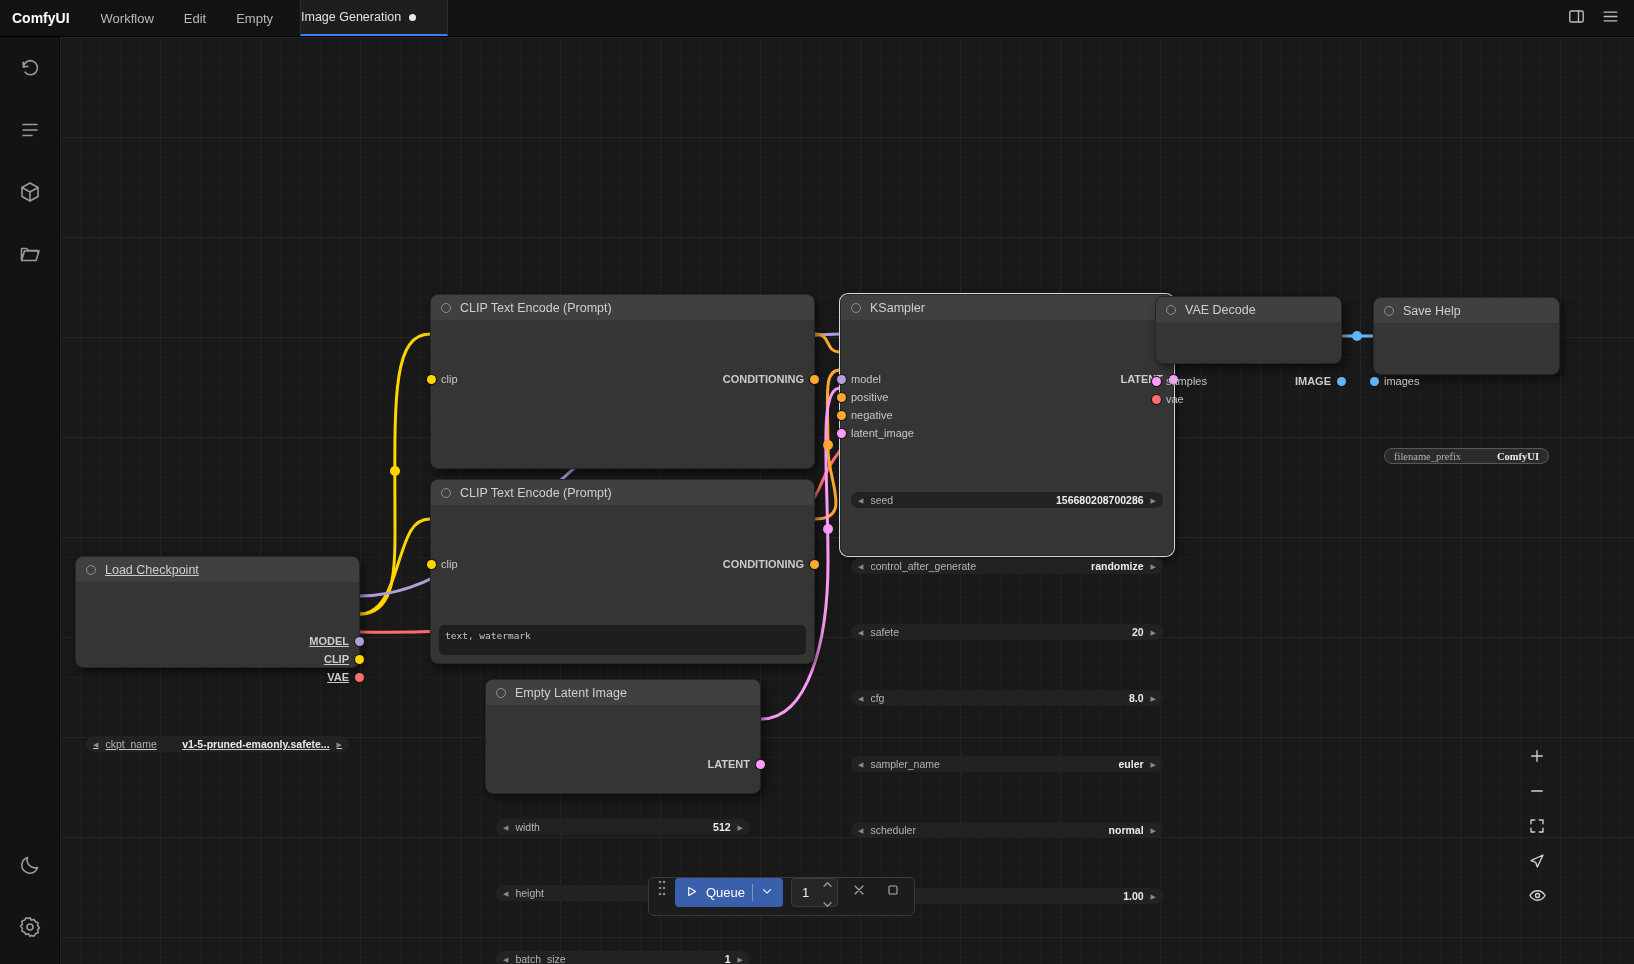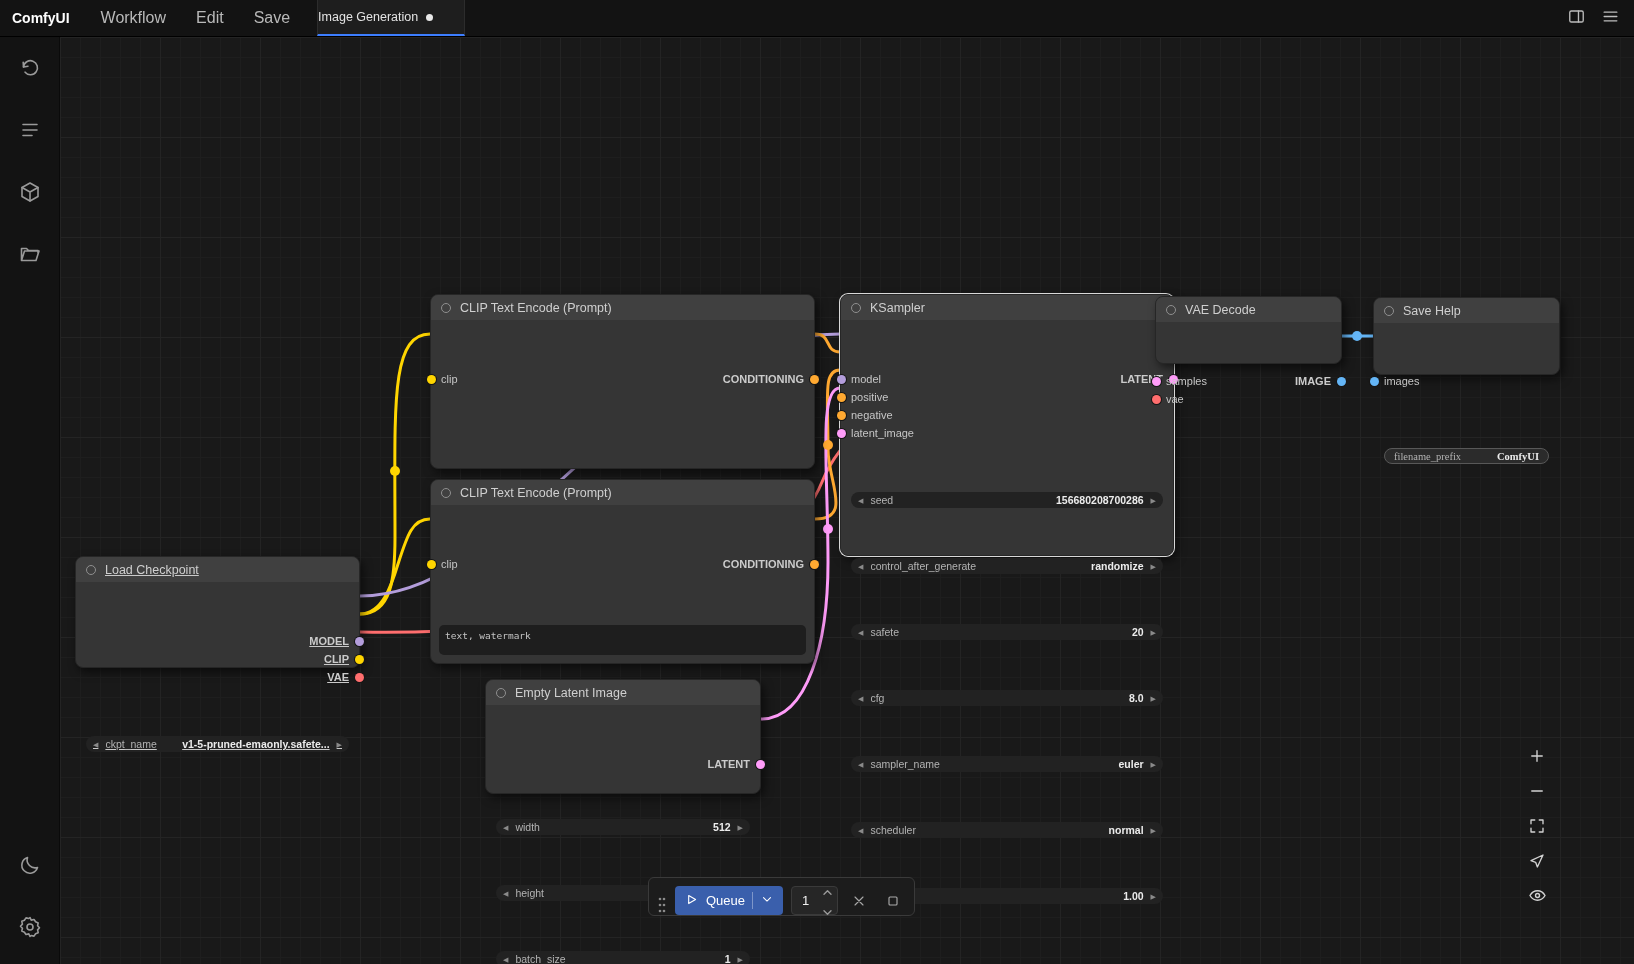--- a/index.html
+++ b/index.html
@@ -3,21 +3,21 @@
 <meta charset="utf-8">
 <style>
   * { box-sizing: border-box; margin: 0; padding: 0; }
   html,body { width:1634px; height:964px; overflow:hidden; background:#131313;
     font-family:"Liberation Sans","DejaVu Sans",sans-serif; }
 
   
   .topbar { position:absolute; left:0; top:0; width:1634px; height:37px;
     background:#131313; display:flex; align-items:stretch; border-bottom:1px solid #000; z-index:50; }
   .logo { color:#fff; font-weight:700; font-size:14px; display:flex; align-items:center; padding:0 16px 0 12px; }
-  .menu-item { color:#b9b9b9; font-size:16px; display:flex; align-items:center; padding:4px 15px; cursor:pointer; }
+  .menu-item { color:#b9b9b9; font-size:13px; display:flex; align-items:center; padding:4px 15px; cursor:pointer; }
   .tab { margin-left:12px; width:148px; background:#1e1e1e; border-left:1px solid #2c2c2c; border-right:1px solid #2c2c2c;
     display:flex; align-items:center; justify-content:flex-start; gap:8px; color:#e3e3e3; font-size:12.5px;
     border-bottom:2px solid; position:relative; }
   .tab-dot { width:7px; height:7px; border-radius:50%; background:#e8e8e8; }
   .topbar-right { margin-left:auto; display:flex; align-items:center; gap:6px; padding-right:10px; }
   .icon-btn { width:28px; height:28px; display:flex; align-items:center; justify-content:center;
     color:#bdbdbd; border-radius:4px; cursor:pointer; background:transparent; border:none; }
   .icon-btn svg { stroke:#bdbdbd; fill:none; stroke-width:1.7; stroke-linecap:round; stroke-linejoin:round; }
 
   
@@ -63,21 +63,21 @@
   .widget .w-value { margin-left:auto; margin-right:7px; color:#ececec; font-weight:700; }
   .widget.no-arrows { background:#2b2b2b; border:1px solid #585858; }
   .widget.no-arrows .w-value { margin-right:2px; }
   .node-text { flex:1; background:#1e1e1e; border-radius:5px; margin:8px 8px 8px; padding:5px 6px;
     font-family:"DejaVu Sans Mono","Liberation Mono",monospace; font-size:9.5px; color:#c4c4c4; line-height:1.35;
     overflow:hidden; white-space:pre-wrap; cursor:text; }
 
   
   .queue-bar { position:absolute; left:648px; top:877px; height:39px; z-index:60;
     background:#1c1c1c; border:1px solid #3a3a3a; border-radius:6px;
-    display:flex; align-items:flex-end; padding:0 8px; gap:8px; }
+    display:flex; align-items:flex-start; padding:0 8px; gap:8px; }
   .drag-handle { display:flex; align-items:center; color:#777; cursor:grab; }
   .queue-button { height:29px; border:none; border-radius:4px; color:#fff; font-size:13px;
     display:flex; align-items:center; gap:7px; padding:0 9px; cursor:pointer; }
   .queue-button svg { stroke:#fff; fill:none; stroke-width:1.8; stroke-linejoin:round; stroke-linecap:round; }
   .queue-divider { width:1px; height:17px; background:rgba(255,255,255,.35); }
   .batch { height:29px; background:#262626; border:1px solid #3a3a3a; border-radius:4px;
     display:flex; align-items:center; padding:0 4px 0 10px; gap:6px; }
   .batch-value { color:#f0f0f0; font-size:13px; min-width:14px; }
   .steppers { display:flex; flex-direction:column; gap:2px; }
   .steppers svg { stroke:#9a9a9a; fill:none; stroke-width:1.6; stroke-linecap:round; stroke-linejoin:round; cursor:pointer; }
@@ -92,21 +92,21 @@
     justify-content:center; cursor:pointer; }
   .cc-btn svg { stroke:#d2d2d2; fill:none; stroke-width:1.8; stroke-linecap:round; stroke-linejoin:round; }
 </style>
 </head>
 <body>
 
 <header class="topbar">
   <div class="logo">ComfyUI</div>
   <div class="menu-item">Workflow</div>
   <div class="menu-item">Edit</div>
-  <div class="menu-item">Save</div>
+  <div class="menu-item">Empty</div>
   <div class="tab" style="border-bottom-color: rgb(61, 126, 255);">
     <span>Image Generation</span>
     <span class="tab-dot"></span>
   </div>
   <div class="topbar-right">
     <button class="icon-btn">
       <span>
         <svg width="19" height="19" viewBox="0 0 24 24">
             <rect x="3.5" y="5" width="17" height="14" rx="2"></rect>
             <line x1="14.5" y1="5" x2="14.5" y2="19"></line>

